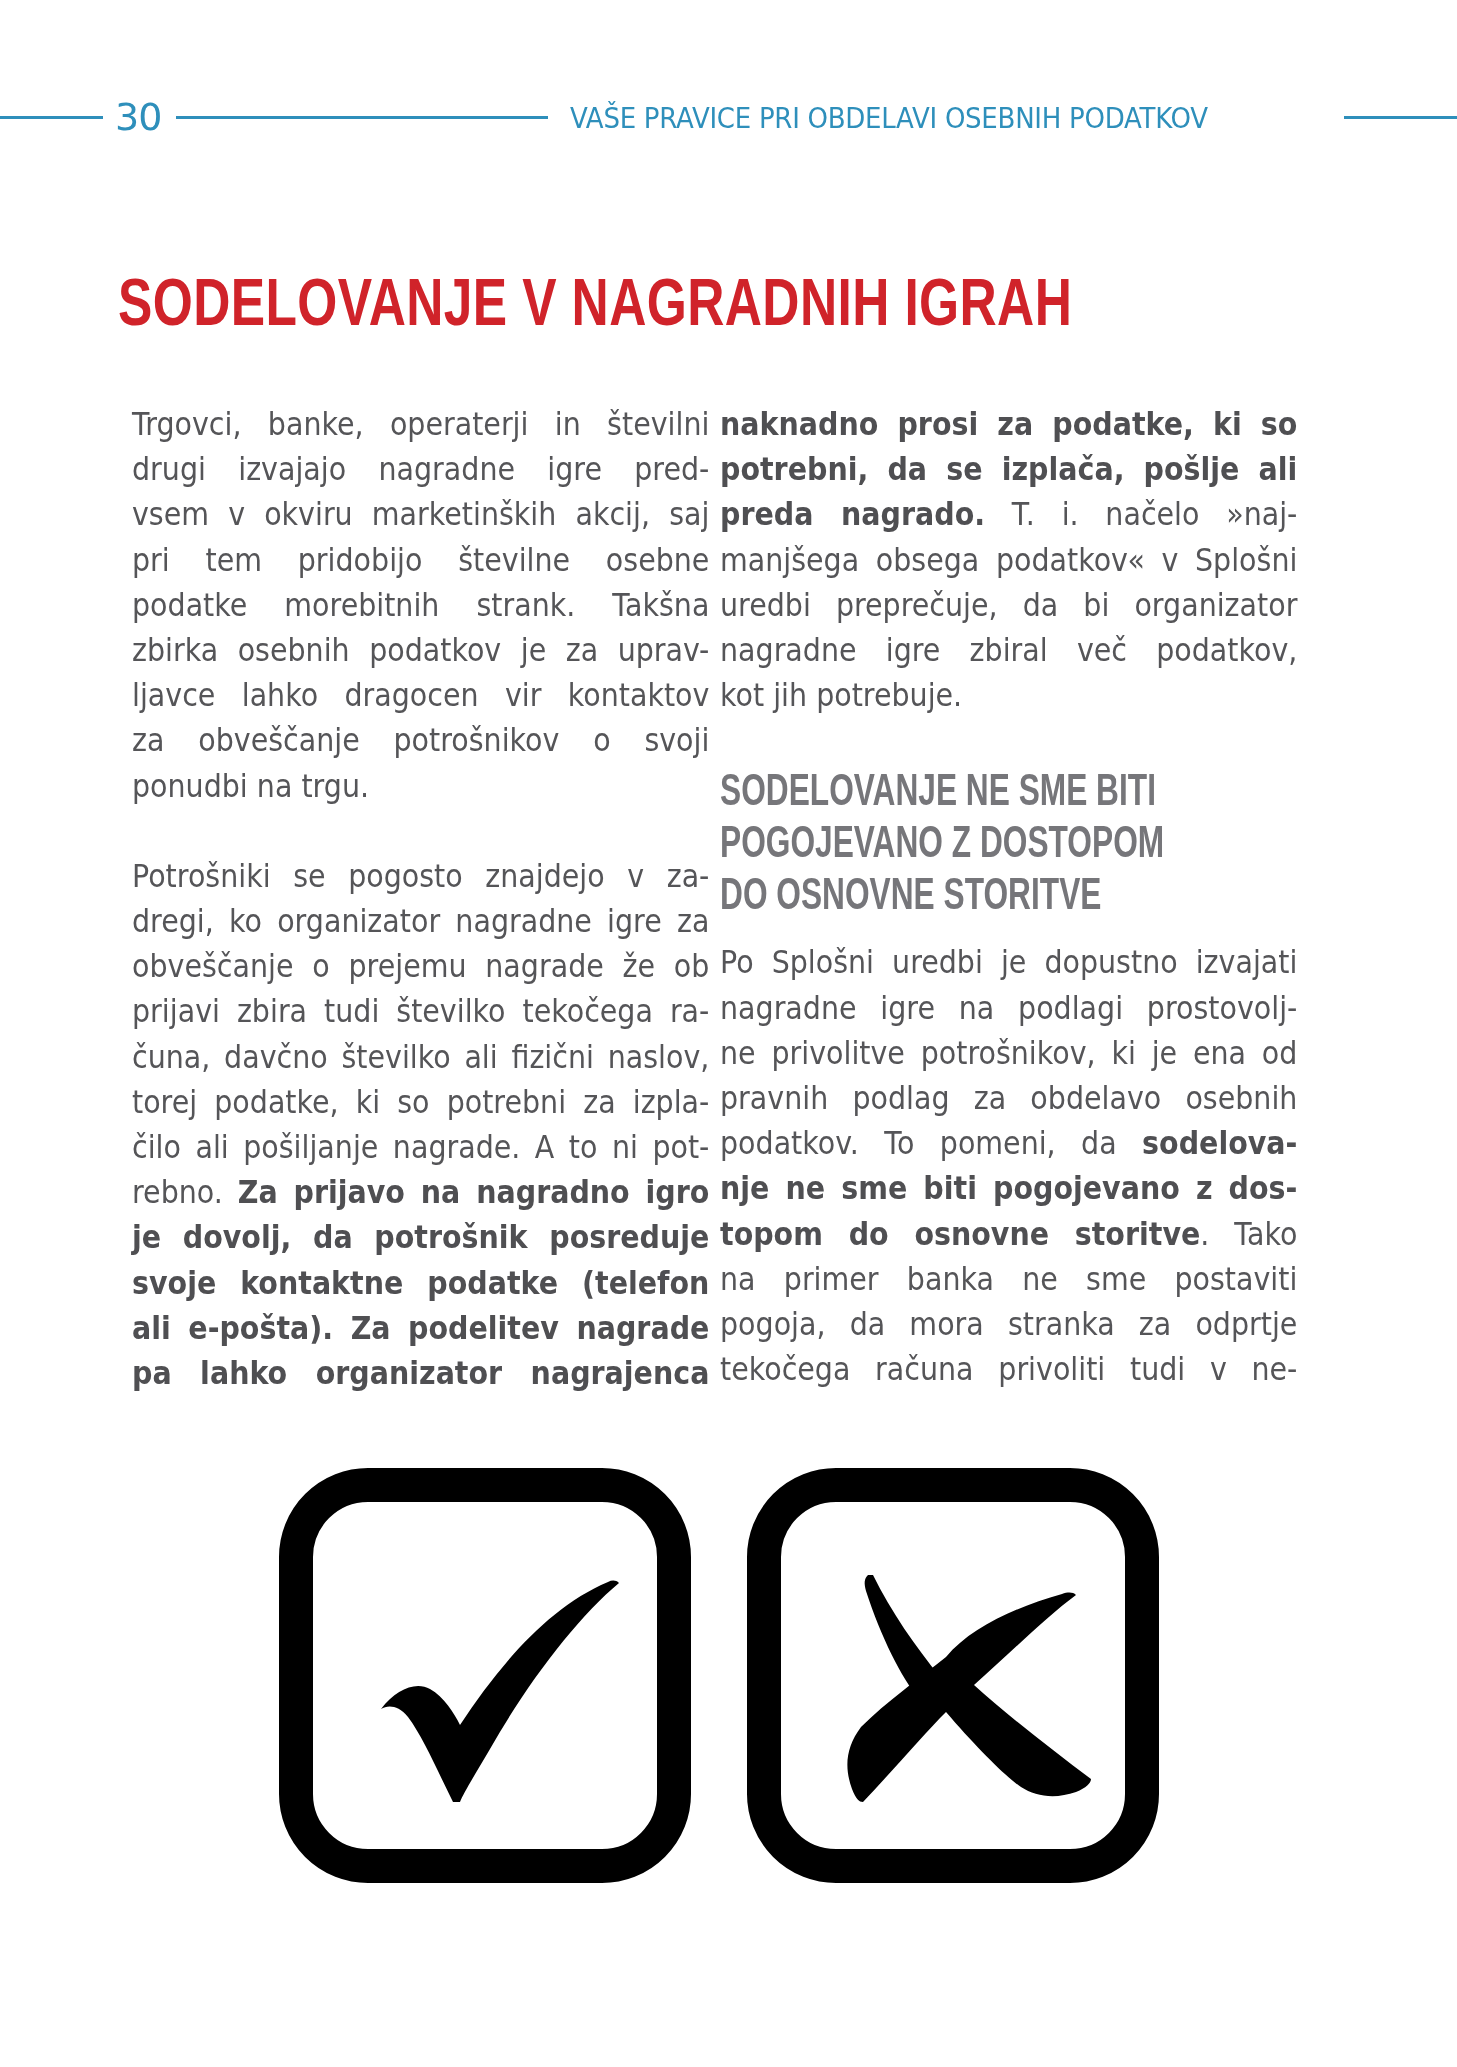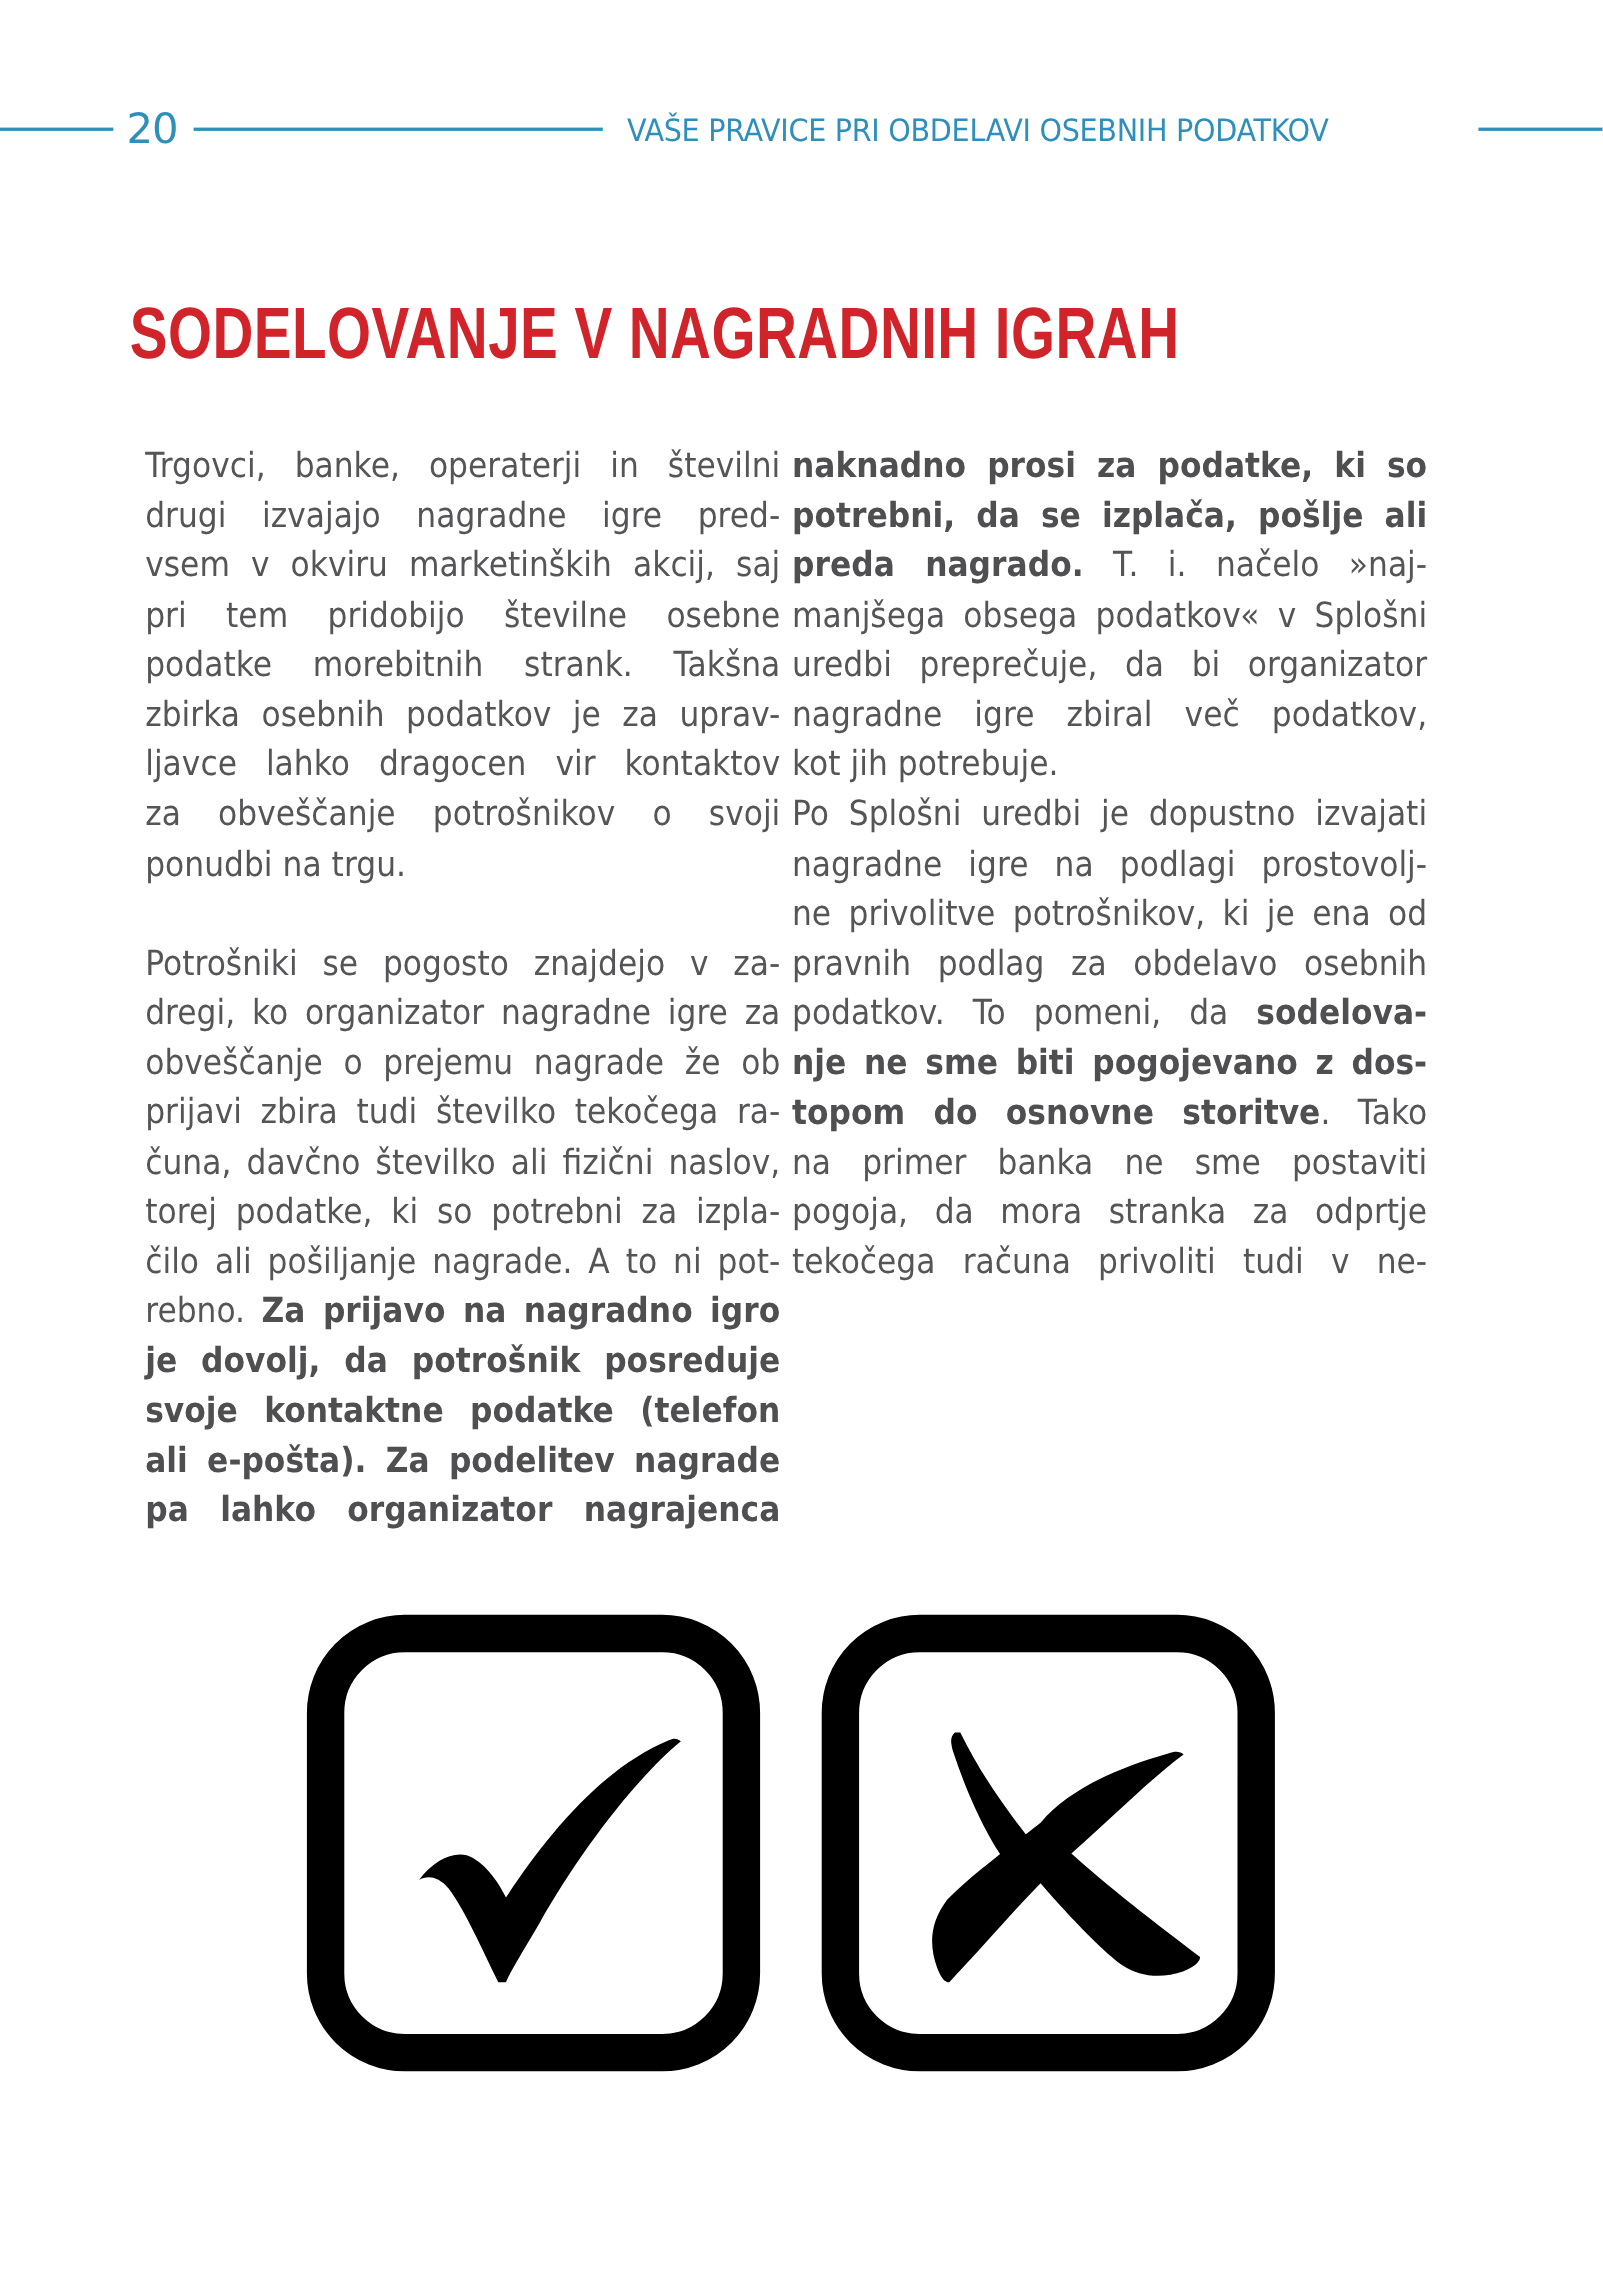--- a/index.html
+++ b/index.html
@@ -33,21 +33,21 @@
     .icon-box { position: absolute; top: 1467px; width: 414px; height: 417px; }
     .icon-box.check { left: 278px; }
     .icon-box.cross { left: 746px; }
     .icon-box svg { width: 100%; height: 100%; display: block; }
   </style>
 </head>
 <body>
 
 <div class="header">
   <div class="hline l1"></div>
-  <span class="page-num">20</span>
+  <span class="page-num">30</span>
   <div class="hline l2"></div>
   <span class="running-title">VAŠE PRAVICE PRI OBDELAVI OSEBNIH PODATKOV</span>
   <div class="hline l3"></div>
 </div>
 
 <h1 class="main-title" style="margin:0;">SODELOVANJE V NAGRADNIH IGRAH</h1>
 
 <div class="col left">
   <div>
     <span class="line">Trgovci, banke, operaterji in številni</span>
@@ -81,20 +81,25 @@
   <div>
     <span class="line b">naknadno prosi za podatke, ki so</span>
     <span class="line b">potrebni, da se izplača, pošlje ali</span>
     <span class="line"><span class="b">preda nagrado.</span><span> T. i. načelo »naj-</span></span>
     <span class="line">manjšega obsega podatkov« v Splošni</span>
     <span class="line">uredbi preprečuje, da bi organizator</span>
     <span class="line">nagradne igre zbiral več podatkov,</span>
     <span class="line last">kot jih potrebuje.</span>
   </div>
 
+  <div class="sub-block">
+    <p class="sub-title">SODELOVANJE NE SME BITI</p>
+    <p class="sub-title">POGOJEVANO Z DOSTOPOM</p>
+    <p class="sub-title">DO OSNOVNE STORITVE</p>
+  </div>
 
   <div>
     <span class="line">Po Splošni uredbi je dopustno izvajati</span>
     <span class="line">nagradne igre na podlagi prostovolj-</span>
     <span class="line">ne privolitve potrošnikov, ki je ena od</span>
     <span class="line">pravnih podlag za obdelavo osebnih</span>
     <span class="line"><span>podatkov. To pomeni, da </span><span class="b">sodelova-</span></span>
     <span class="line b">nje ne sme biti pogojevano z dos-</span>
     <span class="line"><span class="b">topom do osnovne storitve</span><span>. Tako</span></span>
     <span class="line">na primer banka ne sme postaviti</span>

